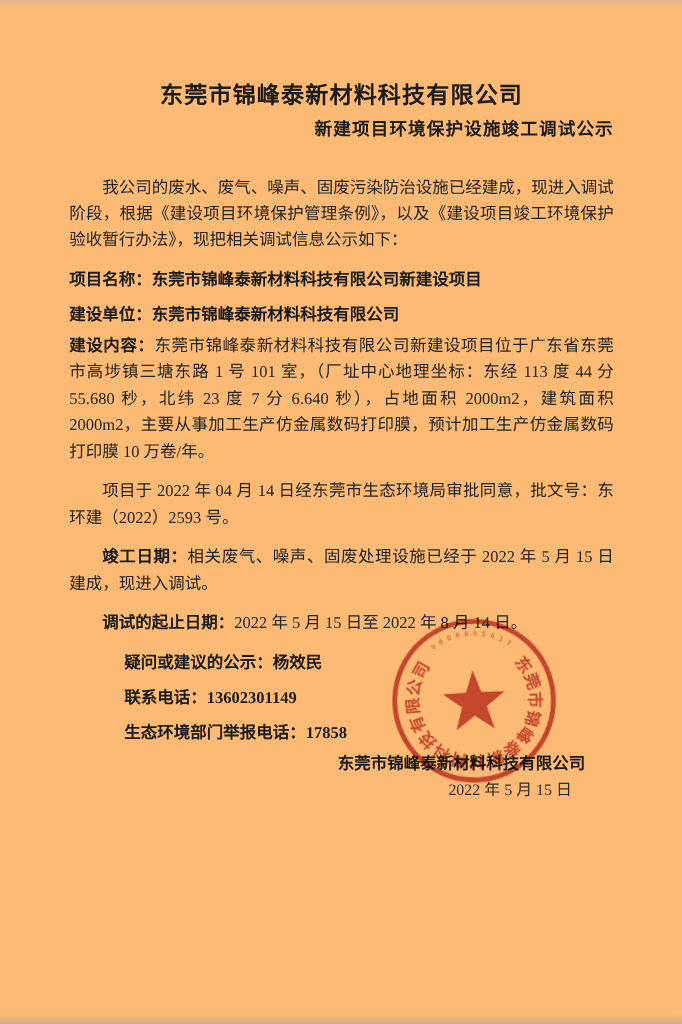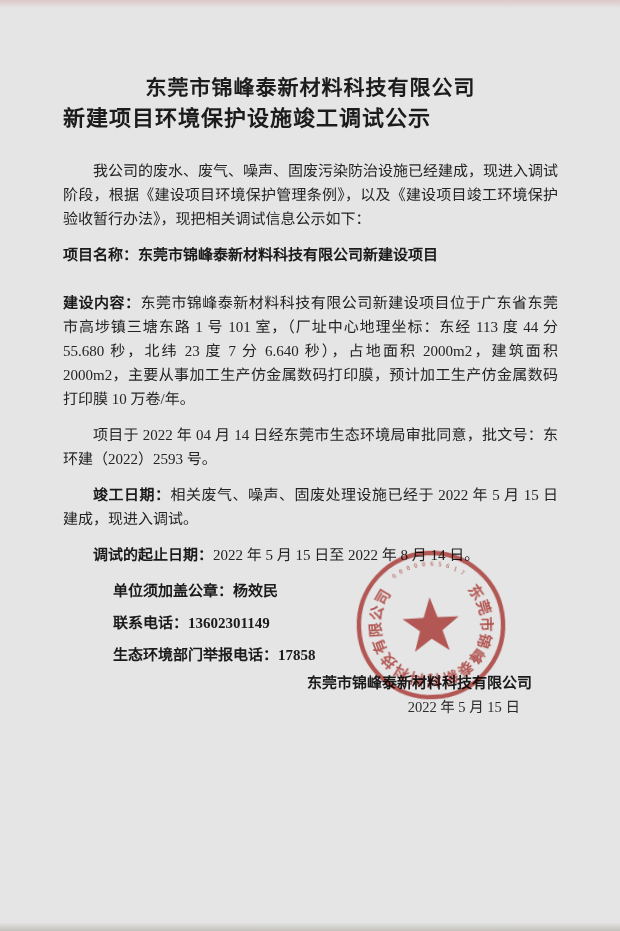--- a/index.html
+++ b/index.html
@@ -1,19 +1,19 @@
 <!DOCTYPE html>
 <html lang="zh-CN"><head>
 <meta charset="utf-8">
 <style>
   html,body{margin:0;padding:0;background:#ffffff;}
   .page{
     position:relative;
     width:620px;height:931px;
-    background:#e5e5e5;
+    background:#fdba74;
     overflow:hidden;
     box-sizing:border-box;
     padding:74px 62px 0 63px;
     font-family:"Liberation Serif","DejaVu Serif",serif;
     color:#242424;
     font-size:15px;
     line-height:24px;
   }
   .scan-top{
     position:absolute;top:0;left:0;width:100%;height:8px;
@@ -29,24 +29,24 @@
     text-align:center;
     font-family:"Liberation Sans","DejaVu Sans",sans-serif;
     font-weight:bold;
     font-size:21px;
     line-height:28px;
     letter-spacing:1px;
     color:#1c1c1c;
     margin:0 0 5px 0;
   }
   .doc-subtitle{
-    text-align:left;
+    text-align:right;
     font-family:"Liberation Sans","DejaVu Sans",sans-serif;
     font-weight:bold;
-    font-size:22px;
+    font-size:16px;
     line-height:24px;
     letter-spacing:1px;
     color:#1c1c1c;
     margin:0 0 28px 0;
   }
   p{margin:0;}
   .para{margin-bottom:10px; text-align:justify;}
   .indent{text-indent:2em;}
   .bold{font-weight:bold;color:#1b1b1b;}
   .label{font-weight:bold;color:#1b1b1b;}
@@ -104,34 +104,35 @@
 <body>
 
 <div class="page">
   <div class="scan-top"></div>
 
   <h1 class="doc-title">东莞市锦峰泰新材料科技有限公司</h1>
   <h2 class="doc-subtitle">新建项目环境保护设施竣工调试公示</h2>
 
   <p class="para indent mb-lg">我公司的废水、废气、噪声、固废污染防治设施已经建成，现进入调试阶段，根据《建设项目环境保护管理条例》，以及《建设项目竣工环境保护验收暂行办法》，现把相关调试信息公示如下：</p>
 
-  <p class="para bold" style="margin-bottom:24px;font-family:Liberation Serif, serif;">项目名称：东莞市锦峰泰新材料科技有限公司新建设项目</p>
+  <p class="para bold" style="margin-bottom:8px;font-family:Liberation Serif, serif;">项目名称：东莞市锦峰泰新材料科技有限公司新建设项目</p>
 
+  <p class="para bold mb-sm">建设单位：东莞市锦峰泰新材料科技有限公司</p>
 
   <p class="para mb-lg"><span class="label">建设内容：</span><span>东莞市锦峰泰新材料科技有限公司新建设项目位于广东省东莞市高埗镇三塘东路 1 号 101 室，（厂址中心地理坐标：东经 113 度 44 分 55.680 秒，北纬 23 度 7 分 6.640 秒），占地面积 2000m2，建筑面积 2000m2，主要从事加工生产仿金属数码打印膜，预计加工生产仿金属数码打印膜 10 万卷/年。</span></p>
 
   <p class="para indent mb-lg">项目于 2022 年 04 月 14 日经东莞市生态环境局审批同意，批文号：东环建（2022）2593 号。</p>
 
   <p class="para indent mb-lg"><span class="label">竣工日期：</span><span>相关废气、噪声、固废处理设施已经于 2022 年 5 月 15 日建成，现进入调试。</span></p>
 
   <p class="para indent mb-lg"><span class="label">调试的起止日期：</span><span>2022 年 5 月 15 日至 2022 年 8 月 14 日。</span></p>
 
 
   <div class="closing">
-    <p class="contact-line">单位须加盖公章：杨效民</p>
+    <p class="contact-line">疑问或建议的公示：杨效民</p>
     <p class="contact-line">联系电话：13602301149</p>
     <p class="contact-line" style="margin-bottom:6px;">生态环境部门举报电话：17858</p>
 
     <div class="signature-block">
       <div class="signature-company">东莞市锦峰泰新材料科技有限公司</div>
       <div class="signature-date">2022 年 5 月 15 日</div>
     </div>
 
     <div class="seal" style="color: rgb(188, 69, 64);">
       <svg viewBox="0 0 160 160" xmlns="http://www.w3.org/2000/svg">

